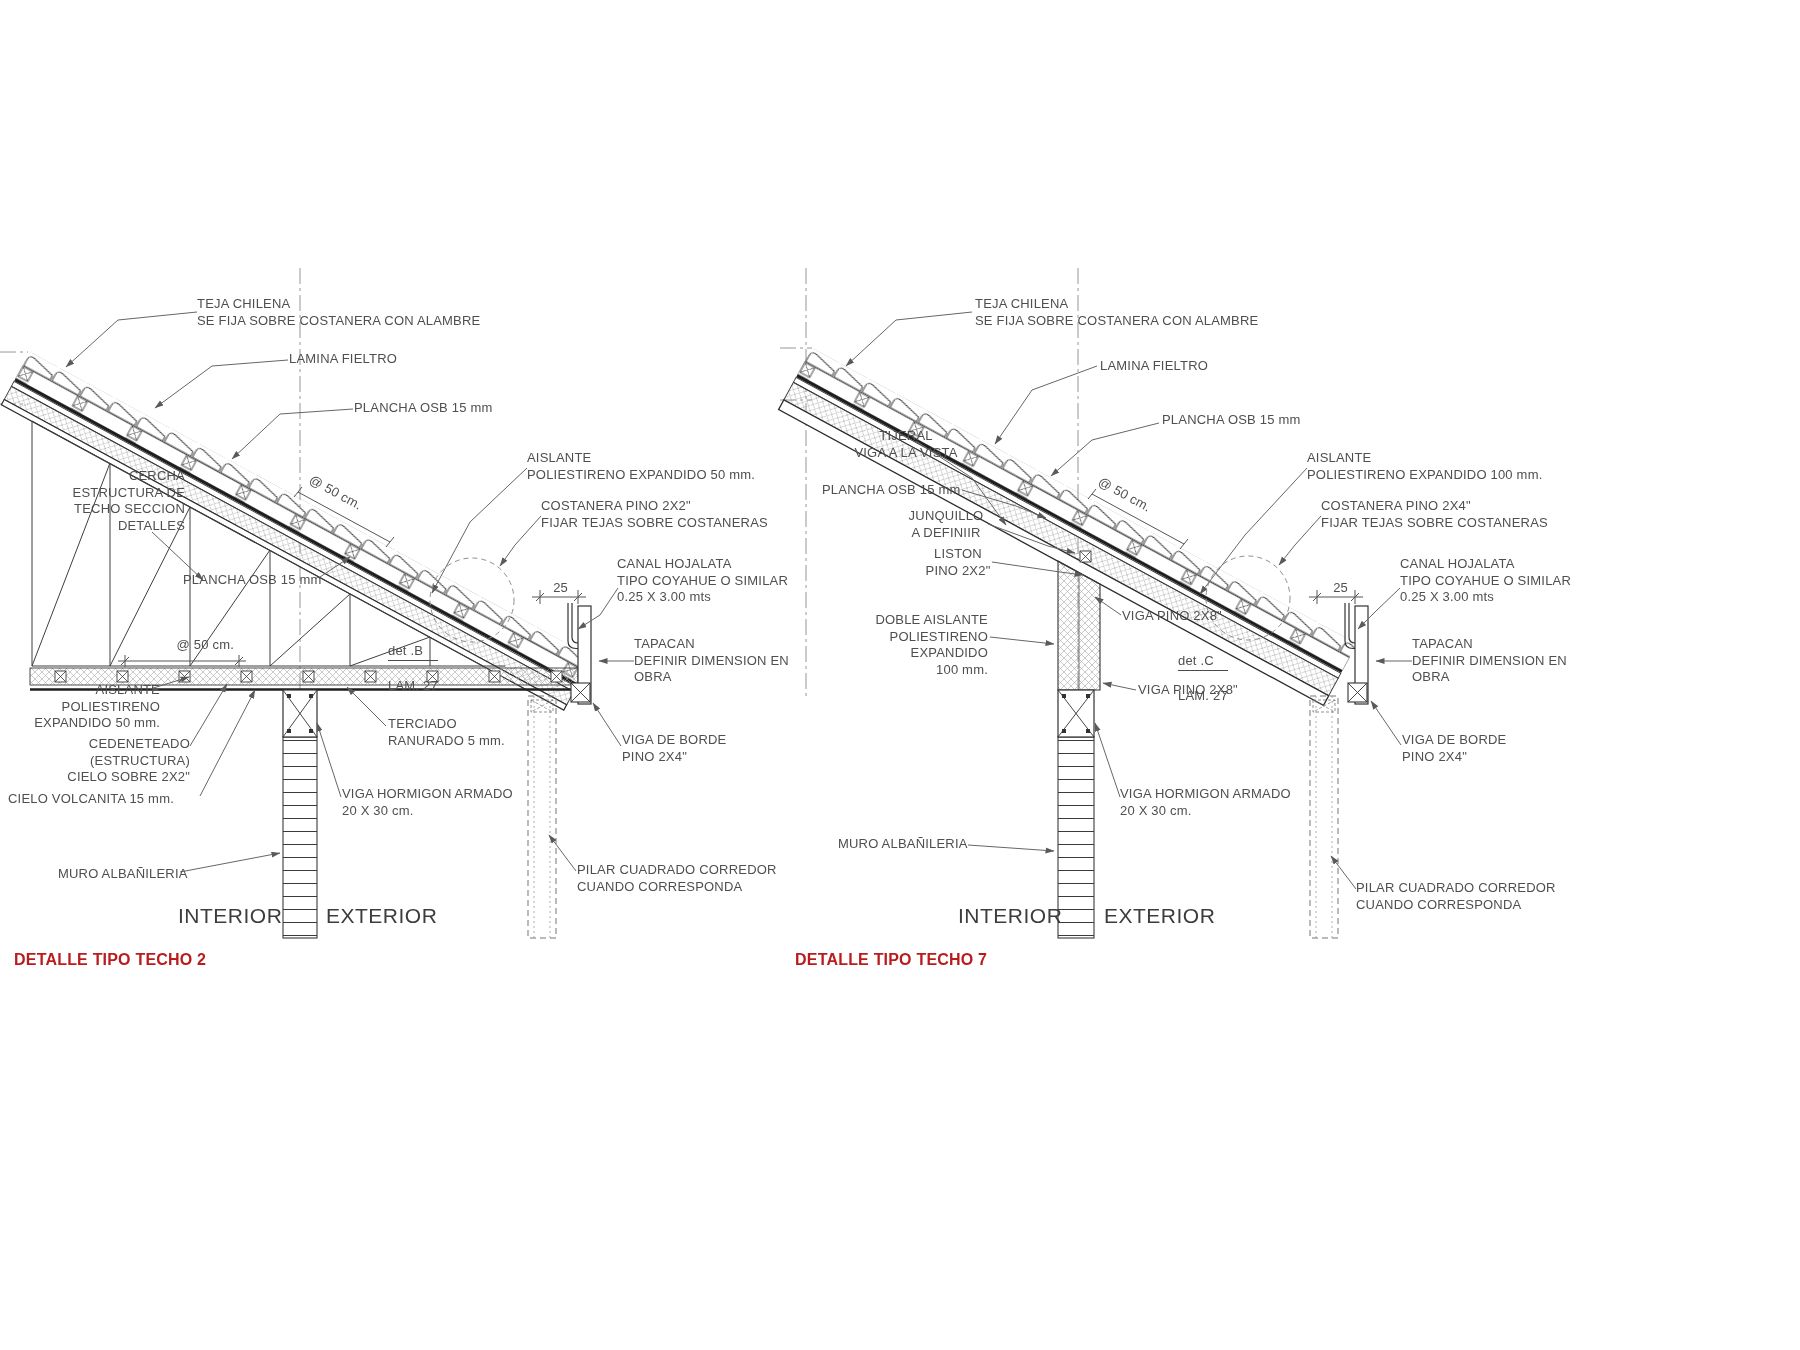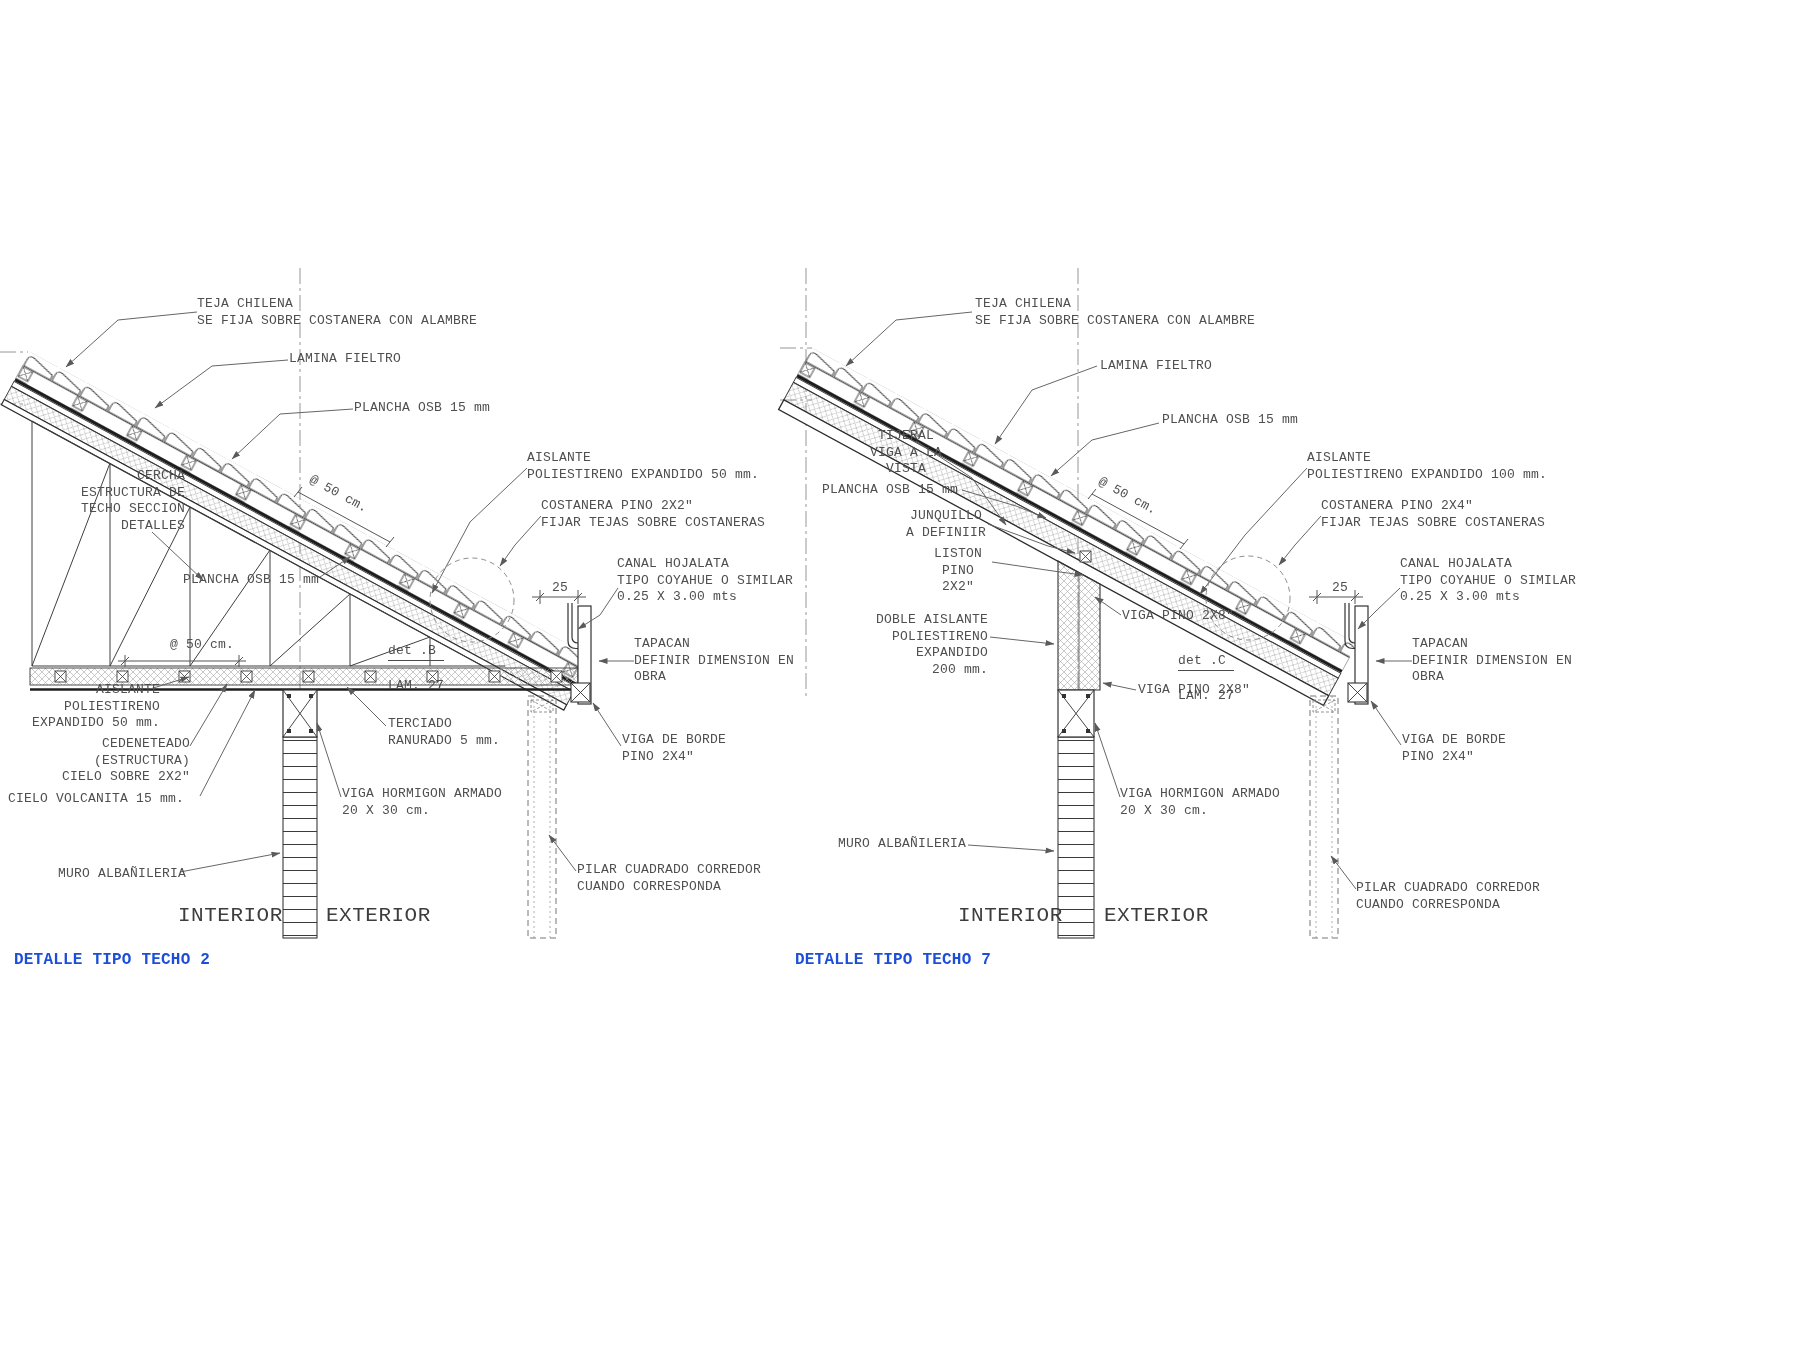--- a/index.html
+++ b/index.html
@@ -1,29 +1,29 @@
 <!DOCTYPE html>
 <html><head>
 <meta charset="utf-8">
 <style>
   html,body{margin:0;padding:0;background:#fff;}
   .canvas{position:relative;width:1800px;height:1350px;background:#ffffff;overflow:hidden;
-          font-family:Liberation Mono, monospace;}
+          font-family:Liberation Sans, sans-serif;}
   .linework{position:absolute;left:0;top:0;}
   .ln{stroke:#3f3f3f;stroke-width:1;fill:none;}
   .dim path, .dim{stroke:#555;stroke-width:1;fill:none;}
   .ldr path{stroke:#666;stroke-width:1;fill:none;marker-end:url(#arr);}
   .cl{stroke:#8a8a8a;stroke-width:0.9;fill:none;stroke-dasharray:16 4 3 4;}
   .lbl{position:absolute;font-size:13px;color:#4f4f4f;line-height:1.28;
        white-space:pre-line;letter-spacing:.2px;}
   .c{text-align:right;}
   .r{text-align:center;}
   .rot{transform:rotate(28.5deg);transform-origin:0 0;}
   .zone{font-size:21px;color:#3d3d3d;letter-spacing:.5px;}
-  .title{font-size:16px;font-weight:bold;color:#1d4ed8;letter-spacing:.2px;}
+  .title{font-size:16px;font-weight:bold;color:#b91c1c;letter-spacing:.2px;}
   .blk{display:block;}
   .und{border-bottom:1px solid #4a4a4a;padding-bottom:1px;}
 </style>
 </head>
 <body>
 
 <div class="canvas">
 
 <svg class="linework" width="1800" height="1350" viewBox="0 0 1800 1350">
   <defs>
@@ -270,21 +270,21 @@
 A DEFINIIR</div>
 <div class="lbl r" style="left:925px;top:546px;width:66px">LISTON
 PINO 2X2"</div>
 <div class="lbl" style="left:1400px;top:556px">CANAL HOJALATA
 TIPO COYAHUE O SIMILAR
 0.25 X 3.00 mts</div>
 <div class="lbl c" style="left:1318px;top:580px;width:30px">25</div>
 <div class="lbl" style="left:1122px;top:608px">VIGA PINO 2X8"</div>
 <div class="lbl c" style="left:820px;top:612px;width:168px">DOBLE AISLANTE
 POLIESTIRENO EXPANDIDO
-200 mm.</div>
+100 mm.</div>
 <div class="lbl" style="left:1178px;top:636px">
   <span class="und blk">det .C</span>
   <span class="blk">LAM. 27</span>
 </div>
 <div class="lbl" style="left:1412px;top:636px">TAPACAN
 DEFINIR DIMENSION EN
 OBRA</div>
 <div class="lbl" style="left:1138px;top:682px">VIGA PINO 2X8"</div>
 <div class="lbl" style="left:1120px;top:786px">VIGA HORMIGON ARMADO
 20 X 30 cm.</div>

